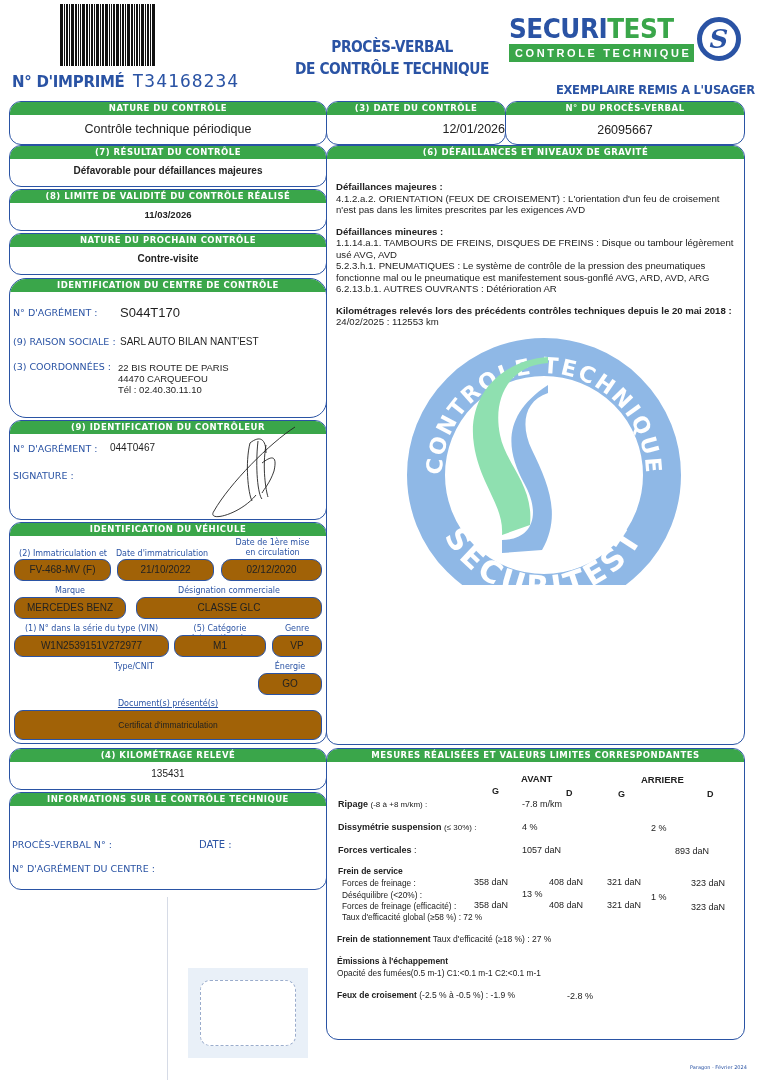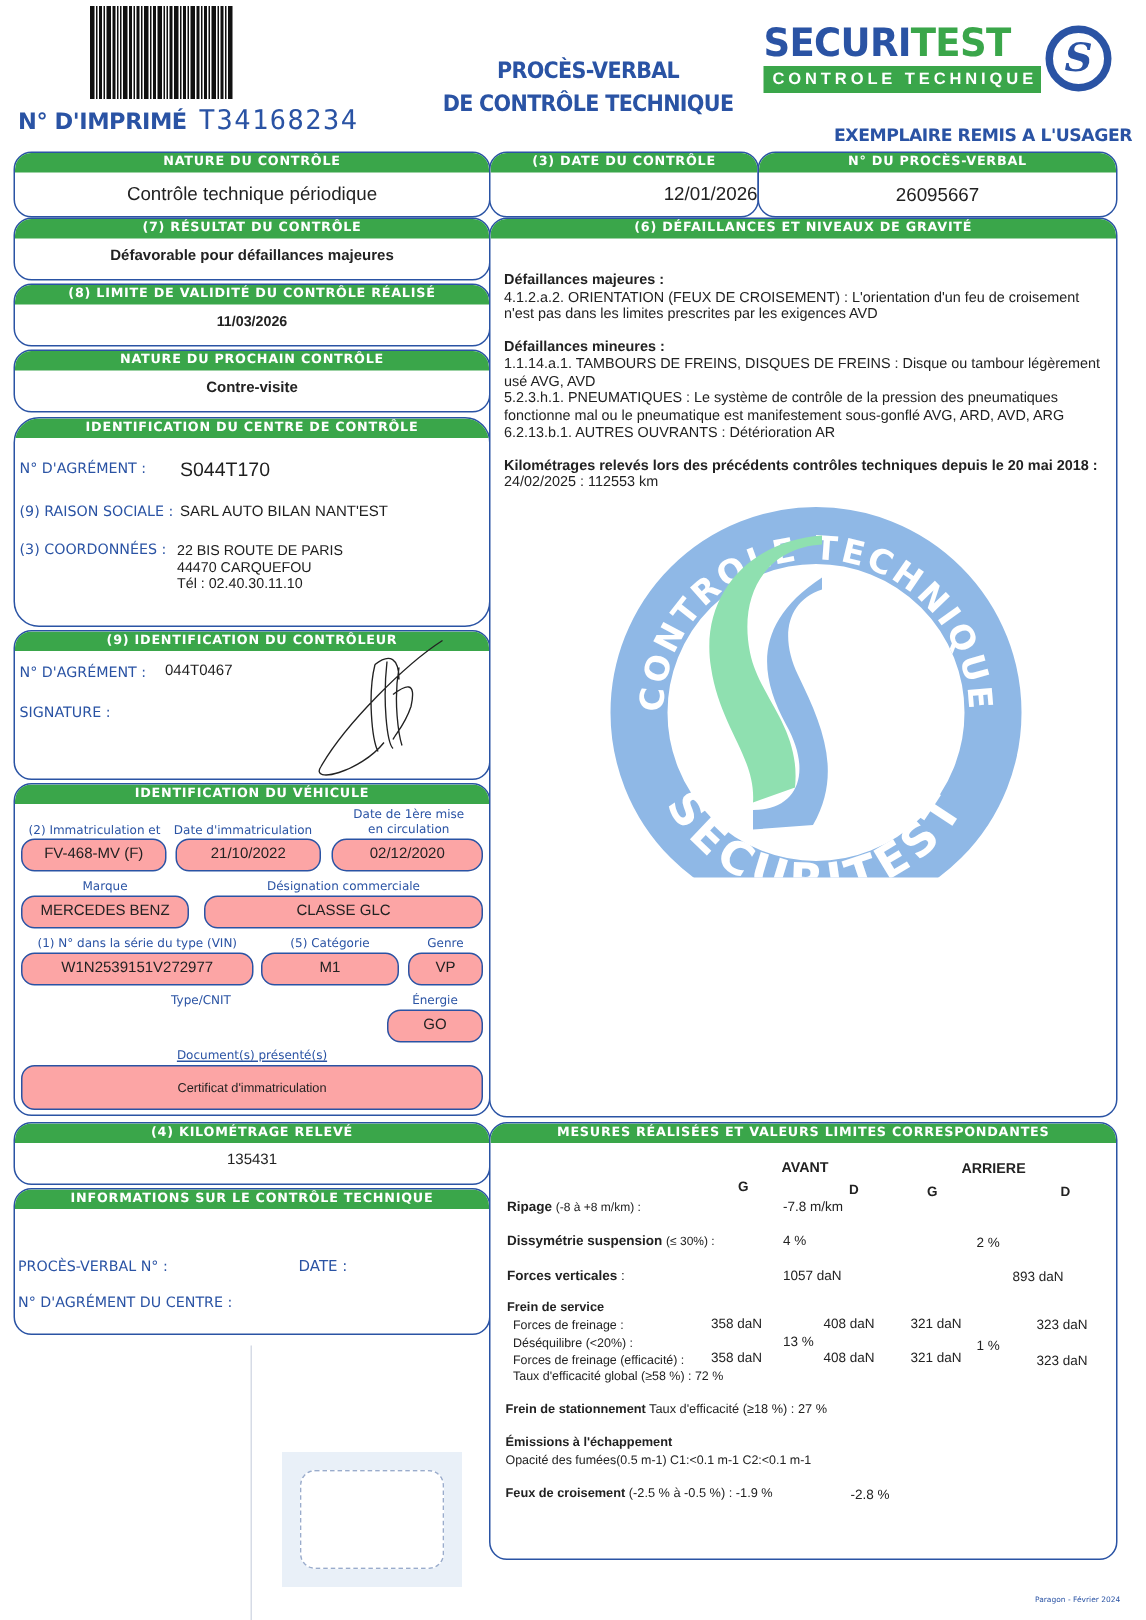--- a/index.html
+++ b/index.html
@@ -21,21 +21,21 @@
   .logo-band { position: absolute; left: 4px; top: 30px; width: 185px; height: 18px; background: #3aa64a; color: #fff; font-weight: bold; font-size: 11px; letter-spacing: 2.6px; line-height: 18px; padding-left: 6px; }
   .logo-circle { position: absolute; left: 192px; top: 3px; width: 44px; height: 44px; border-radius: 50%; border: 5px solid #2a53a4; background: #fff; display: flex; align-items: center; justify-content: center; font-weight: bold; font-size: 26px; color: #2a53a4; font-family: "DejaVu Serif", serif; font-style: italic; }
   .exemplaire { left: 556px; top: 83px; font-family: "DejaVu Sans", sans-serif; font-weight: bold; font-size: 11.5px; color: #2a53a4; letter-spacing: -0.3px; }
 
   
   .box { position: absolute; border: 1.5px solid #2a53a4; border-radius: 12px; background: #fff; overflow: hidden; }
   .box-h { background: #3aa64a; color: #fff; font-family: "DejaVu Sans", sans-serif; font-weight: bold; font-size: 8.5px; letter-spacing: 0.5px; text-align: center; height: 13px; line-height: 13px; border-radius: 10px 10px 0 0; }
   .val { text-align: center; color: #222; }
   .lbl { font-family: "DejaVu Sans", sans-serif; color: #2a53a4; font-size: 9px; }
 
-  .pill { position: absolute; border: 1.3px solid #2a53a4; border-radius: 9px; text-align: center; font-size: 10px; color: #222; line-height: 20px; height: 22px; background: #fca5a5; }
+  .pill { position: absolute; border: 1.3px solid #2a53a4; border-radius: 9px; text-align: center; font-size: 10px; color: #222; line-height: 20px; height: 22px; background: #a16207; }
   .plbl { position: absolute; text-align: center; font-family: "DejaVu Sans", sans-serif; color: #2a53a4; font-size: 8px; line-height: 10px; }
 
   
   .def-body { padding: 22px 10px 0 9px; font-size: 9.6px; line-height: 11.5px; color: #222; position: relative; z-index: 2; }
   .def-body b { font-weight: bold; }
   .def-body p { margin-bottom: 10px; }
 
   .watermark { position: absolute; left: 402px; top: 335px; width: 284px; height: 250px; z-index: 1; }
 
   

